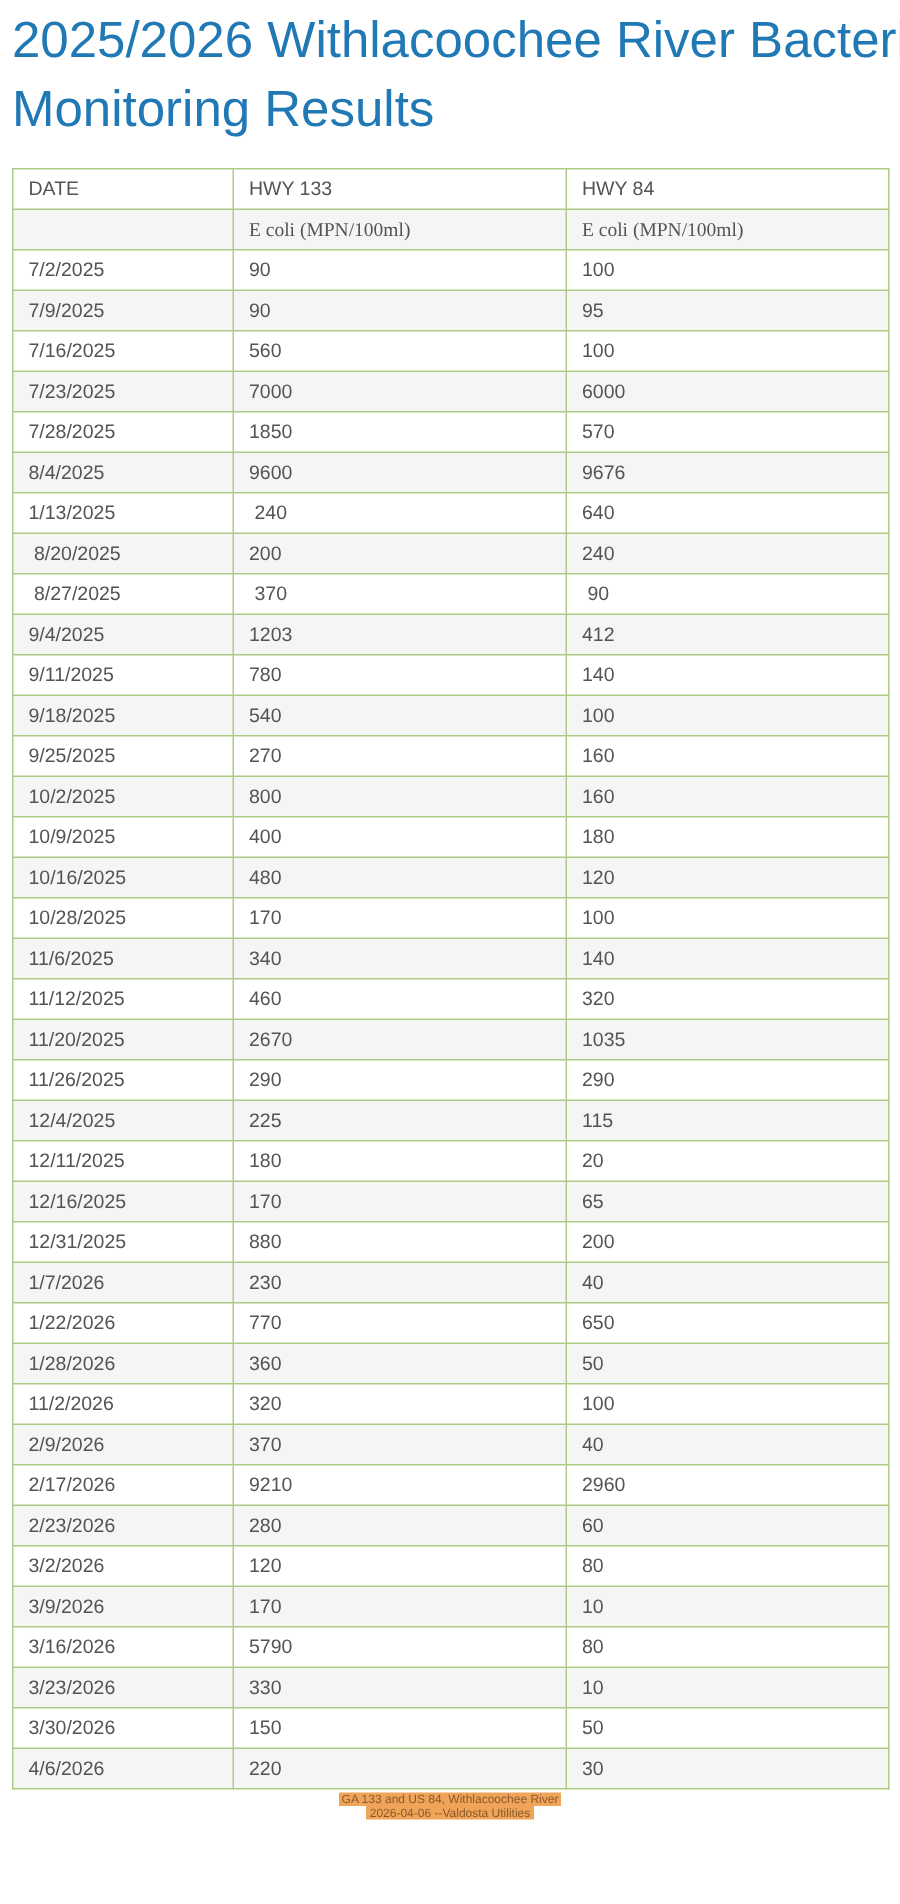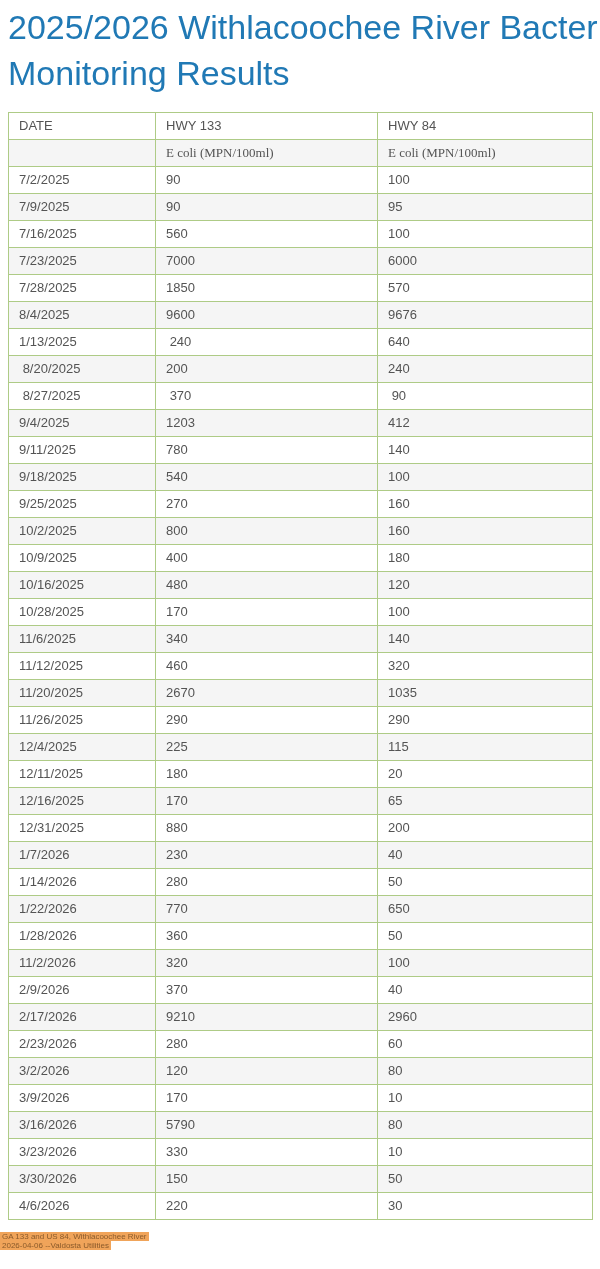--- a/index.html
+++ b/index.html
@@ -46,22 +46,22 @@
     font-weight: normal;
     text-align: left;
     vertical-align: middle;
     white-space: pre-wrap;
     overflow: hidden;
   }
   thead tr.subhead th { background: #f5f5f5; font-family: Liberation Serif, serif; }
   tbody tr:nth-child(even) td { background: #f5f5f5; }
 
   .caption {
-    text-align: left;
-    margin-top: 12px;
+    text-align: center;
+    margin-top: 2px;
     font-size: 8px;
     line-height: 9px;
   }
   .caption .hl {
     display: inline-block;
     background: #f0a45a;
     color: #8a5a2a;
     padding: 0 2px;
   }
 </style>
@@ -218,25 +218,20 @@
           <td>12/31/2025</td>
           <td>880</td>
           <td>200</td>
         </tr>
         <tr>
           <td>1/7/2026</td>
           <td>230</td>
           <td>40</td>
         </tr>
         <tr>
-          <td>1/14/2026</td>
-          <td>280</td>
-          <td>50</td>
-        </tr>
-        <tr>
           <td>1/22/2026</td>
           <td>770</td>
           <td>650</td>
         </tr>
         <tr>
           <td>1/28/2026</td>
           <td>360</td>
           <td>50</td>
         </tr>
         <tr>

